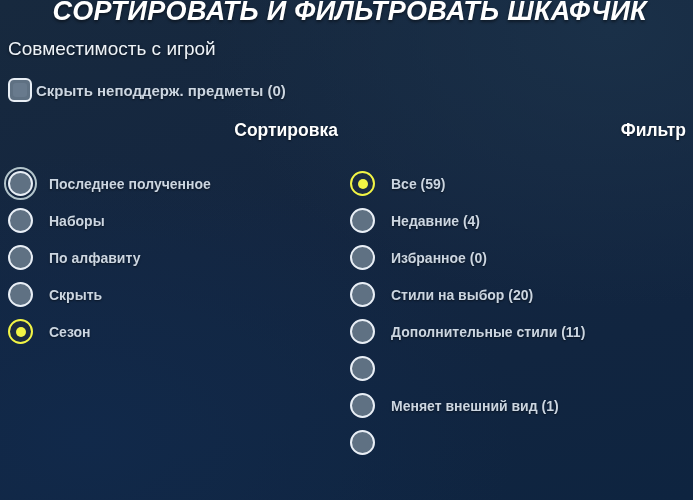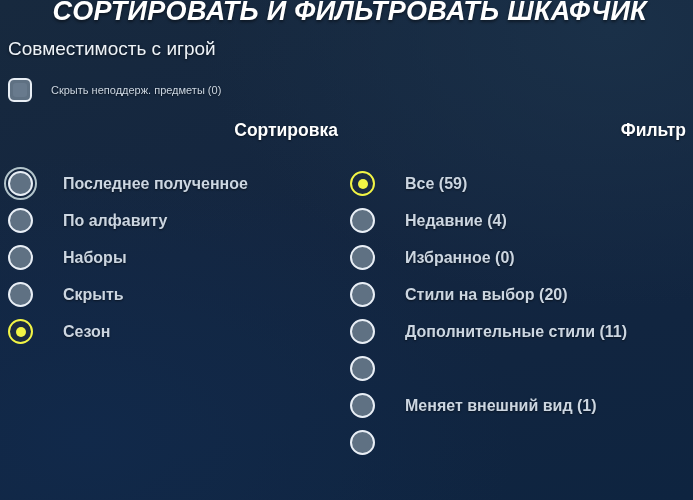--- a/index.html
+++ b/index.html
@@ -80,23 +80,23 @@
     content: "";
     position: absolute;
     left: 3px;
     top: 3px;
     right: 3px;
     bottom: 3px;
     border-radius: 3px;
     background: #687a8d;
   }
   .checkbox-label {
-    margin-left: 19px;
-    font-size: 11px;
-    font-weight: normal;
+    margin-left: 4px;
+    font-size: 15px;
+    font-weight: bold;
     color: #ccd6e1;
     text-shadow: 0 1px 2px rgba(0,0,0,0.5);
     white-space: nowrap;
   }
 
   
   .col {
     position: absolute;
     top: 120px;
   }
@@ -155,22 +155,22 @@
     position: absolute;
     left: -6px;
     top: -6px;
     right: -6px;
     bottom: -6px;
     border-radius: 50%;
     border: 2px solid #cfe0e4;
     opacity: 0.85;
   }
   .opt-label {
-    margin-left: 30px;
-    font-size: 16px;
+    margin-left: 16px;
+    font-size: 14px;
     font-weight: bold;
     color: #ccd6e1;
     text-shadow: 0 1px 2px rgba(0,0,0,0.5);
     white-space: nowrap;
   }
 </style>
 </head>
 <body>
 
 <div id="screen">
@@ -186,25 +186,25 @@
 
   <div class="col col-sort">
     <div class="col-header">Сортировка</div>
     <ul class="opt-list" id="sort-list">
         <li class="opt">
           <span class="radio focused"></span>
           <span class="opt-label">Последнее полученное</span>
         </li>
         <li class="opt">
           <span class="radio"></span>
+          <span class="opt-label">Наборы</span>
+        </li>
+        <li class="opt">
+          <span class="radio"></span>
           <span class="opt-label">По алфавиту</span>
-        </li>
-        <li class="opt">
-          <span class="radio"></span>
-          <span class="opt-label">Наборы</span>
         </li>
         <li class="opt">
           <span class="radio"></span>
           <span class="opt-label">Скрыть</span>
         </li>
         <li class="opt">
           <span class="radio selected"></span>
           <span class="opt-label">Сезон</span>
         </li>
       </ul>

